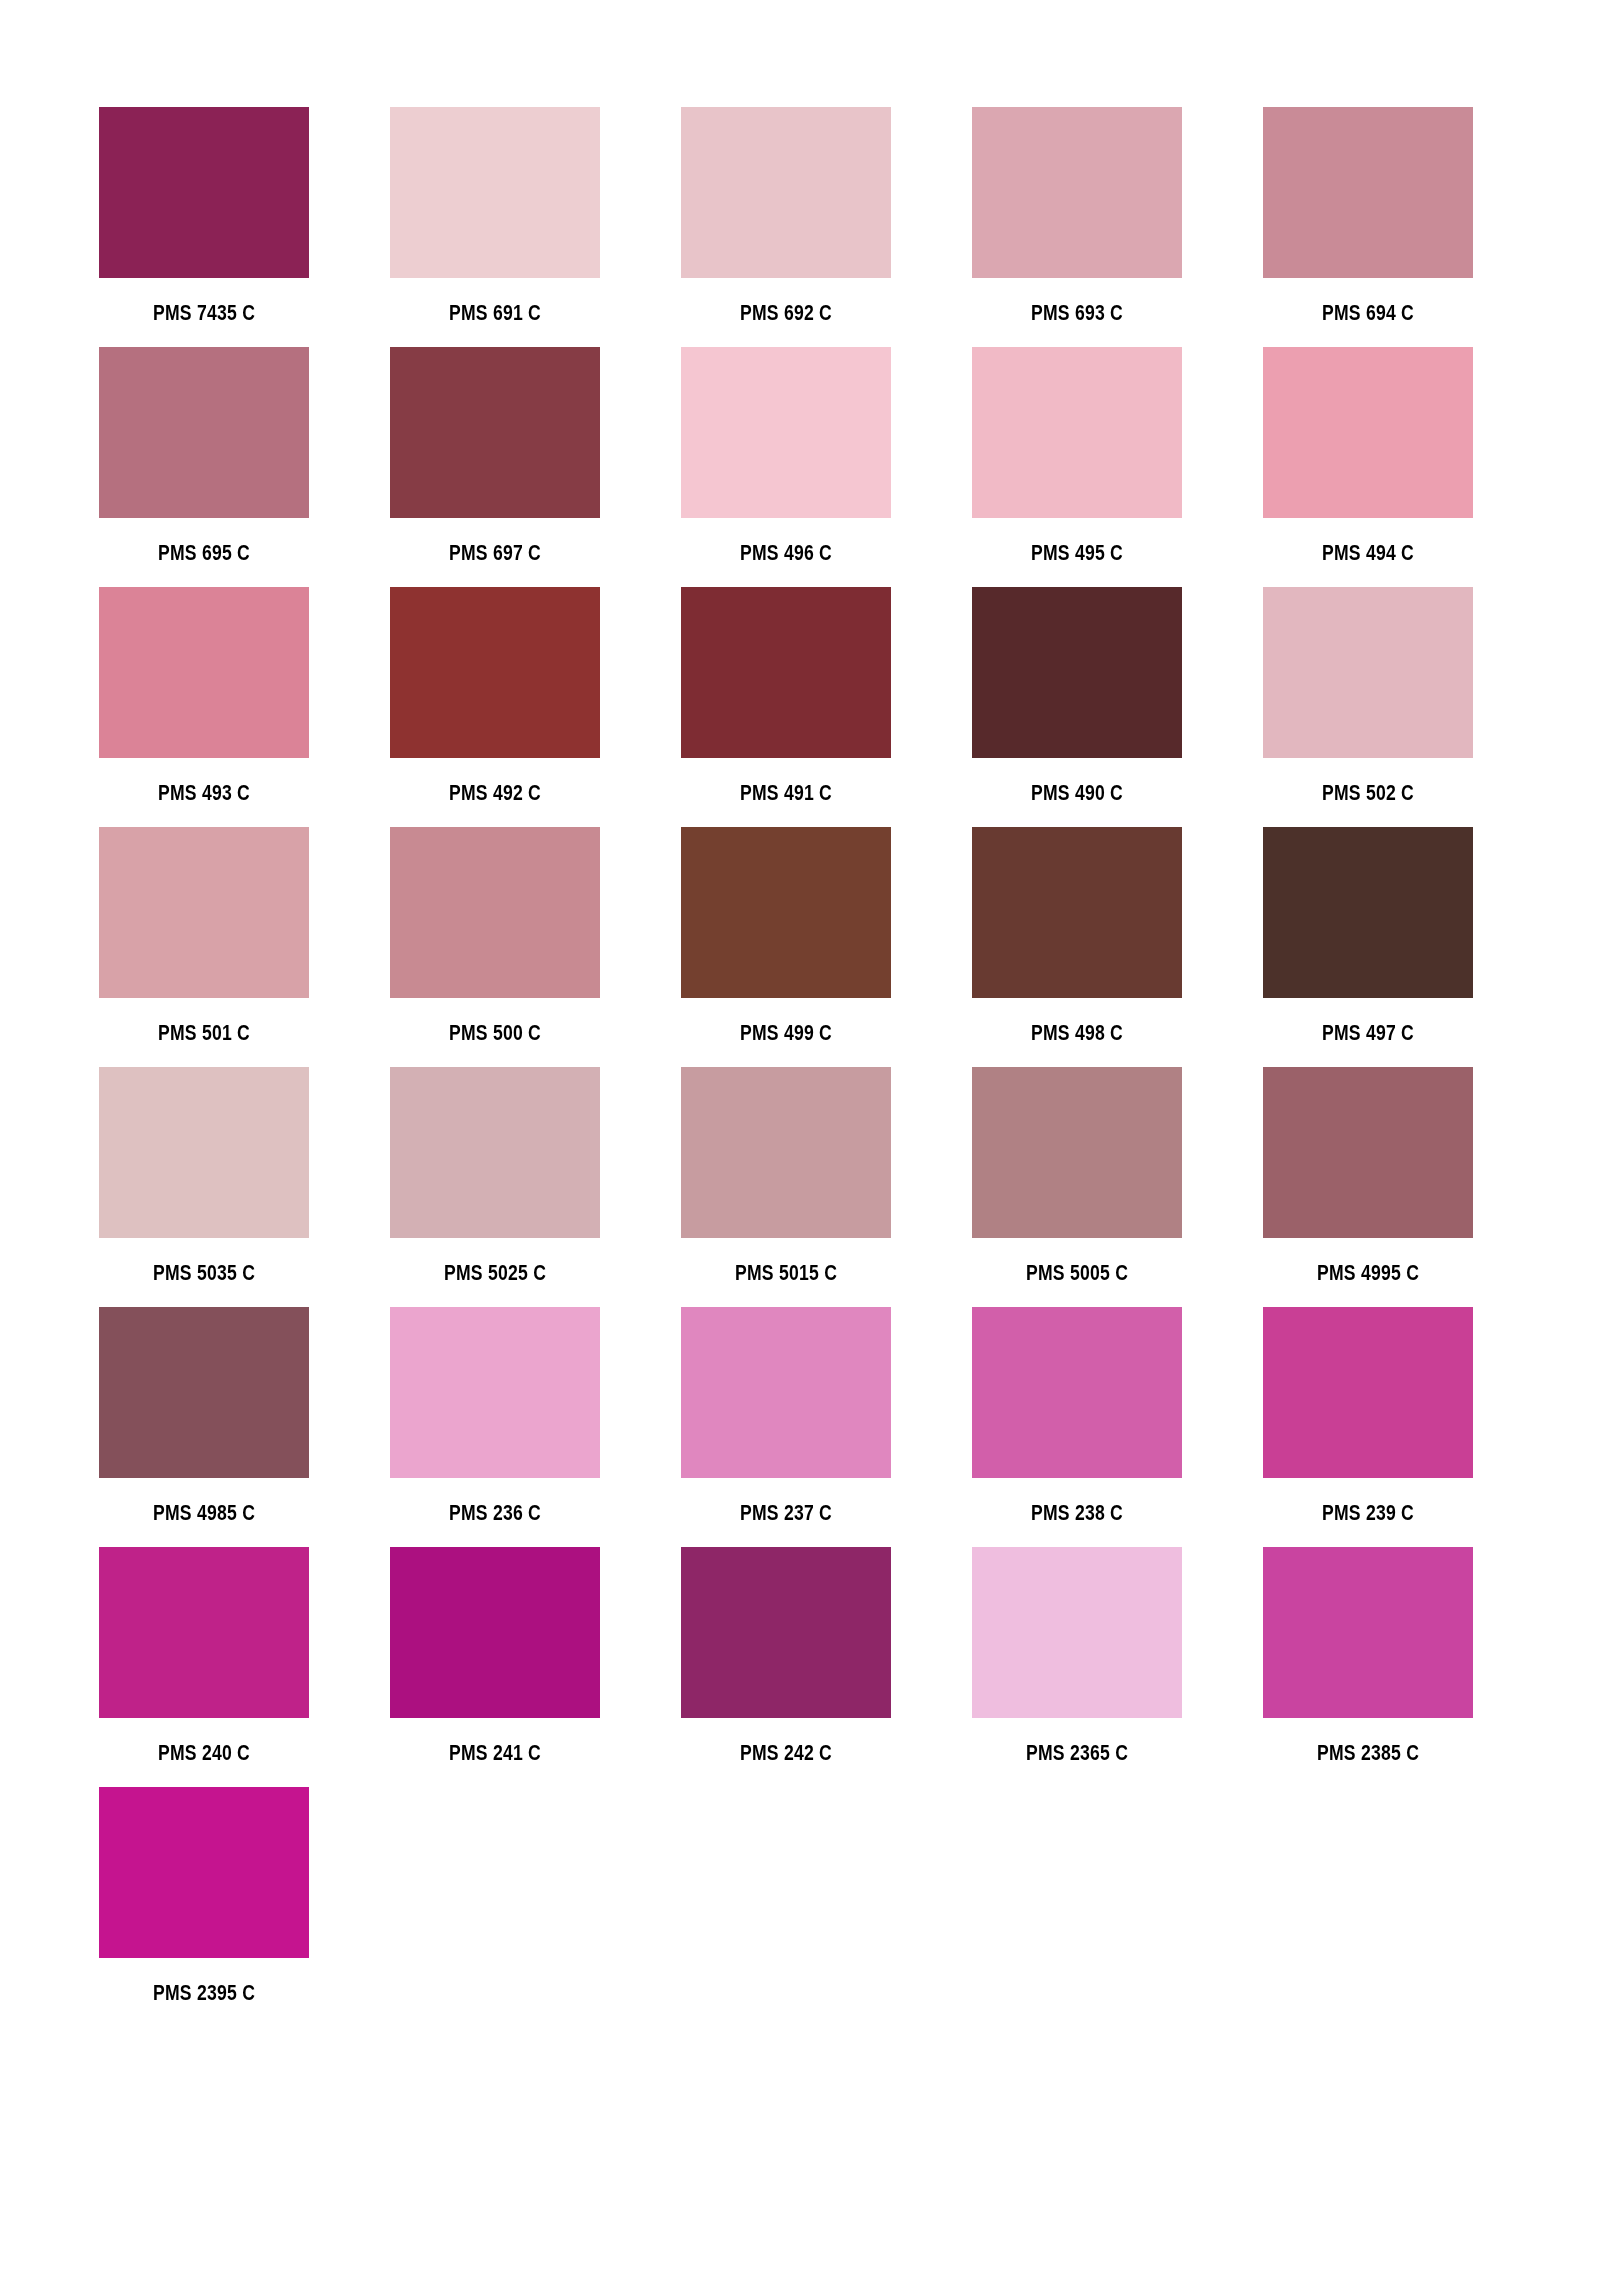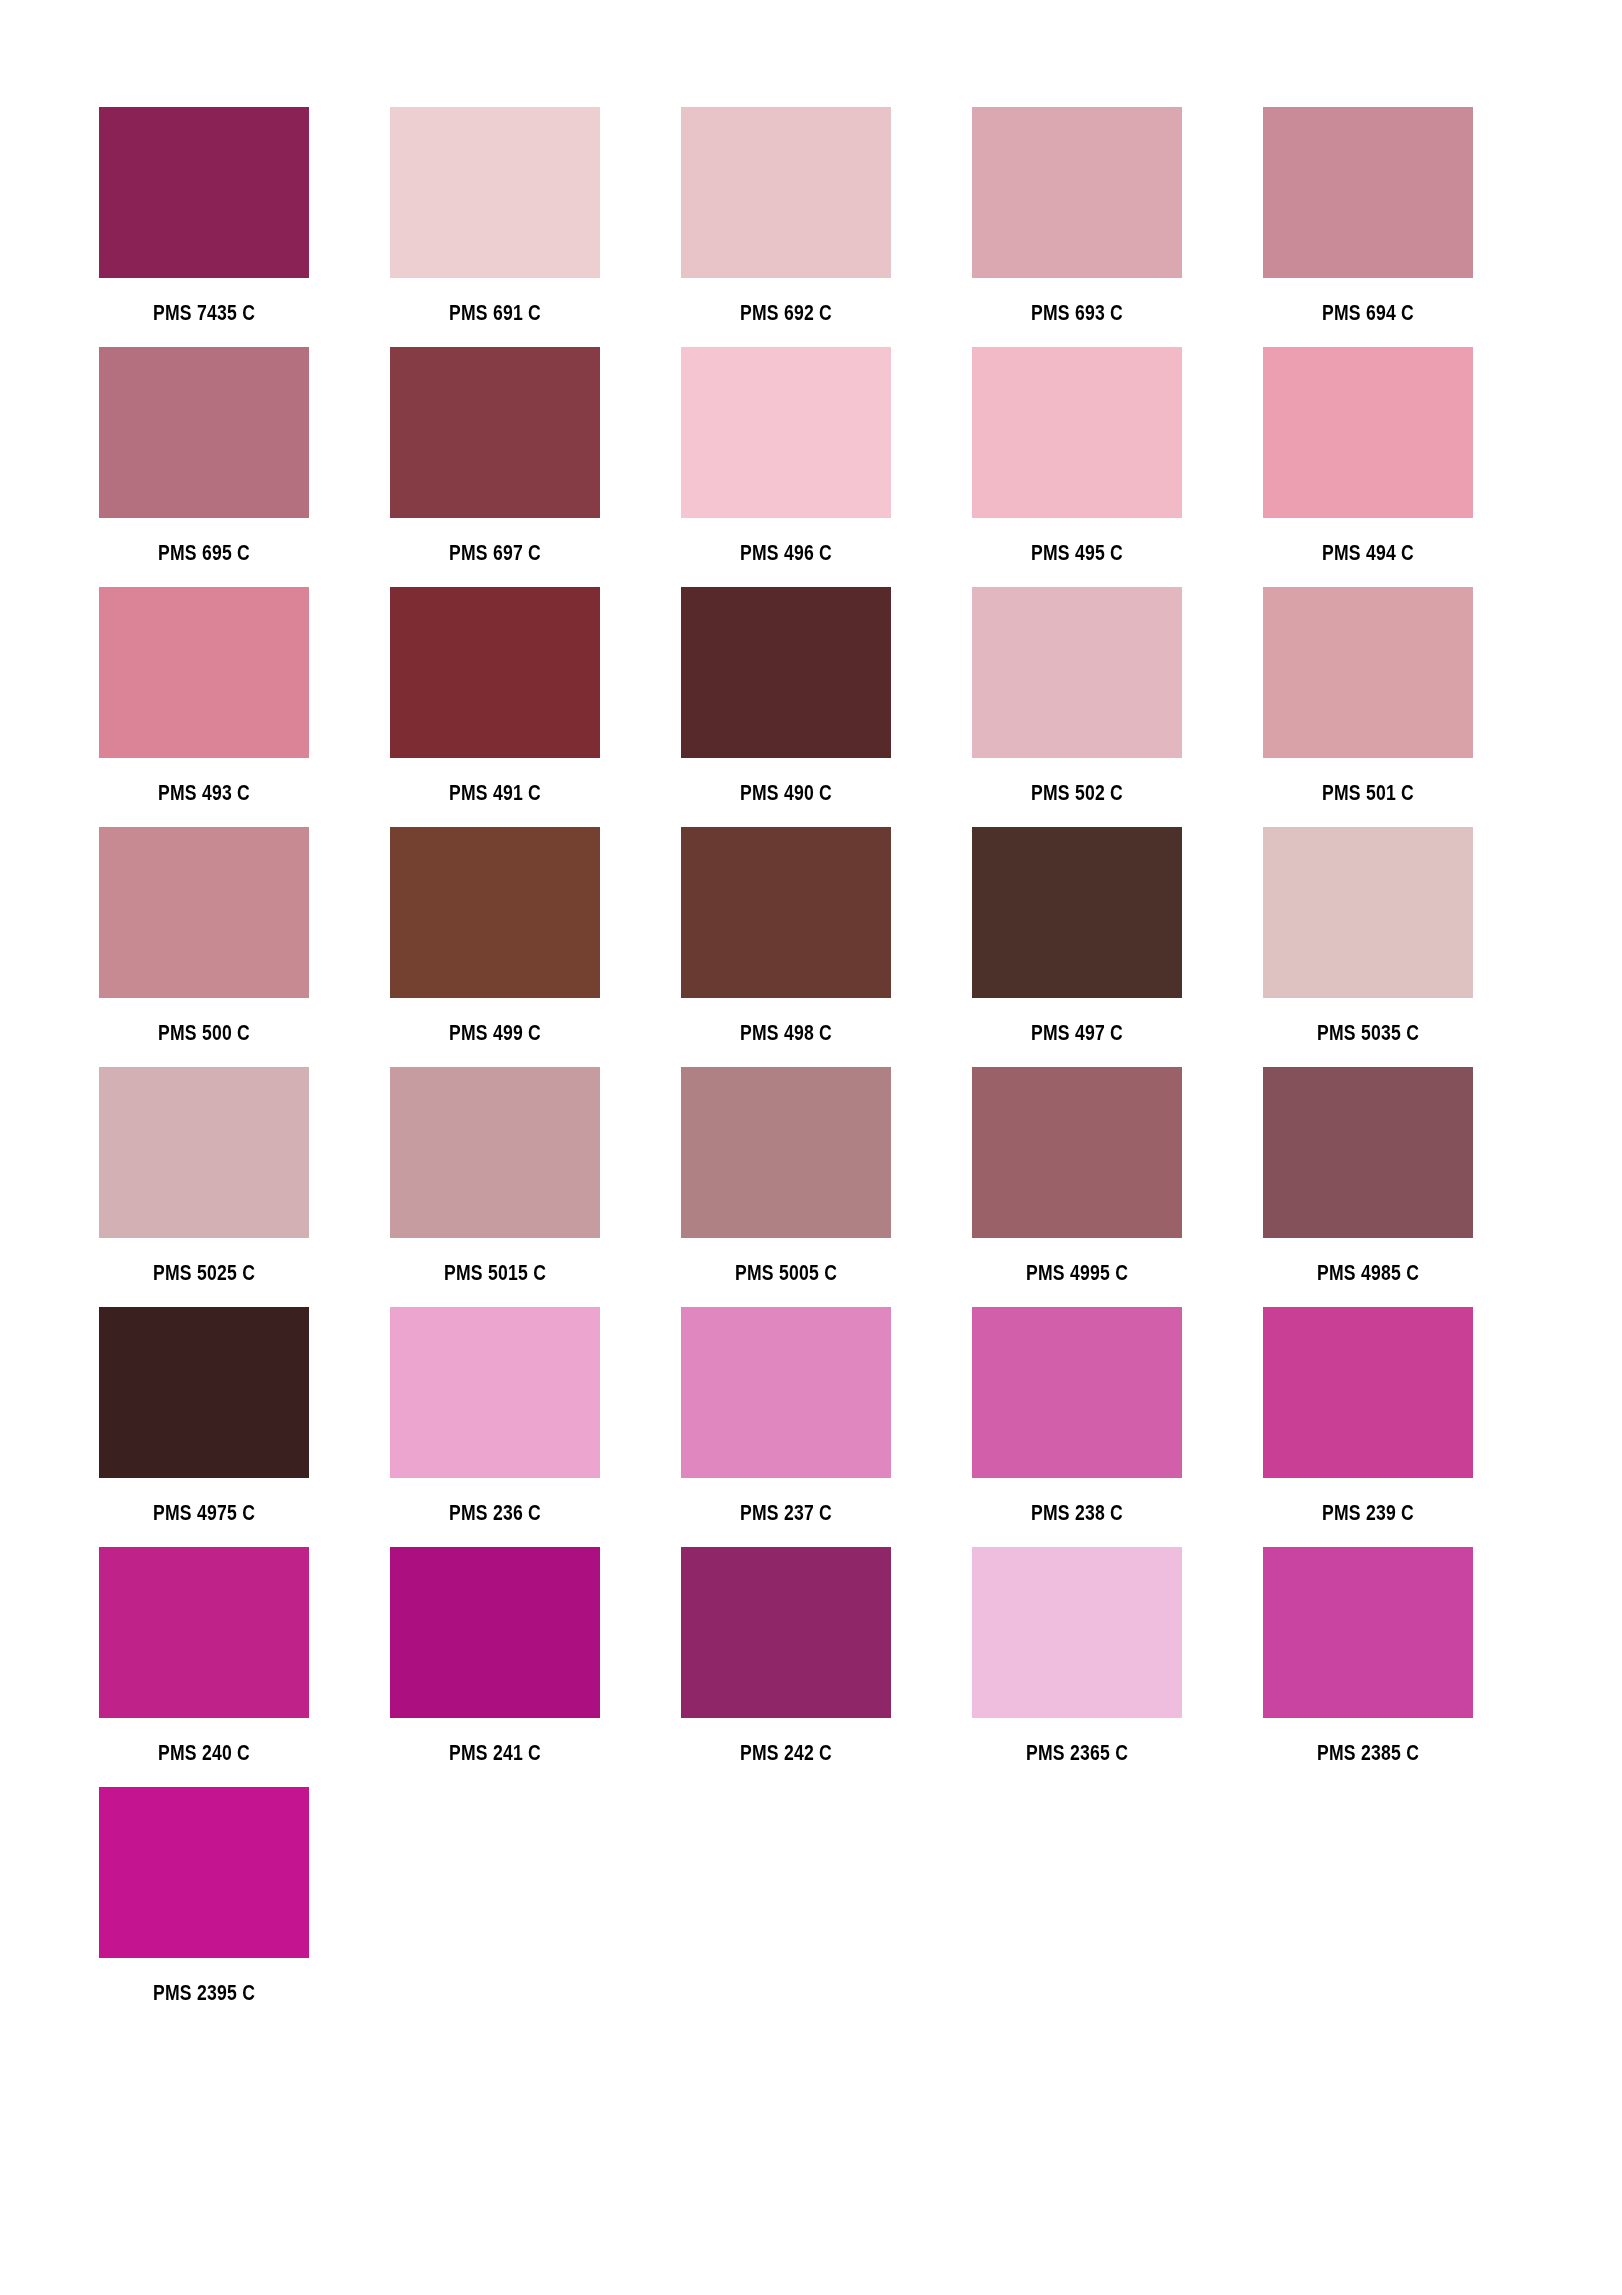--- a/index.html
+++ b/index.html
@@ -106,20 +106,24 @@
       </div>
       <div class="swatch-cell">
         <div class="swatch-chip" style="background-color: rgb(236, 159, 176);"></div>
         <div class="swatch-label" style="color: rgb(0, 0, 0);">PMS 494 C</div>
       </div>
       <div class="swatch-cell">
         <div class="swatch-chip" style="background-color: rgb(219, 131, 151);"></div>
         <div class="swatch-label" style="color: rgb(0, 0, 0);">PMS 493 C</div>
       </div>
       <div class="swatch-cell">
+        <div class="swatch-chip" style="background-color: rgb(142, 50, 48);"></div>
+        <div class="swatch-label" style="color: rgb(0, 0, 0);">PMS 492 C</div>
+      </div>
+      <div class="swatch-cell">
         <div class="swatch-chip" style="background-color: rgb(126, 44, 51);"></div>
         <div class="swatch-label" style="color: rgb(0, 0, 0);">PMS 491 C</div>
       </div>
       <div class="swatch-cell">
         <div class="swatch-chip" style="background-color: rgb(87, 41, 43);"></div>
         <div class="swatch-label" style="color: rgb(0, 0, 0);">PMS 490 C</div>
       </div>
       <div class="swatch-cell">
         <div class="swatch-chip" style="background-color: rgb(226, 183, 191);"></div>
         <div class="swatch-label" style="color: rgb(0, 0, 0);">PMS 502 C</div>
@@ -162,24 +166,20 @@
       </div>
       <div class="swatch-cell">
         <div class="swatch-chip" style="background-color: rgb(155, 97, 105);"></div>
         <div class="swatch-label" style="color: rgb(0, 0, 0);">PMS 4995 C</div>
       </div>
       <div class="swatch-cell">
         <div class="swatch-chip" style="background-color: rgb(132, 80, 90);"></div>
         <div class="swatch-label" style="color: rgb(0, 0, 0);">PMS 4985 C</div>
       </div>
       <div class="swatch-cell">
-        <div class="swatch-chip" style="background-color: rgb(58, 33, 31);"></div>
-        <div class="swatch-label" style="color: rgb(0, 0, 0);">PMS 4975 C</div>
-      </div>
-      <div class="swatch-cell">
         <div class="swatch-chip" style="background-color: rgb(235, 165, 206);"></div>
         <div class="swatch-label" style="color: rgb(0, 0, 0);">PMS 236 C</div>
       </div>
       <div class="swatch-cell">
         <div class="swatch-chip" style="background-color: rgb(224, 135, 191);"></div>
         <div class="swatch-label" style="color: rgb(0, 0, 0);">PMS 237 C</div>
       </div>
       <div class="swatch-cell">
         <div class="swatch-chip" style="background-color: rgb(210, 95, 170);"></div>
         <div class="swatch-label" style="color: rgb(0, 0, 0);">PMS 238 C</div>

